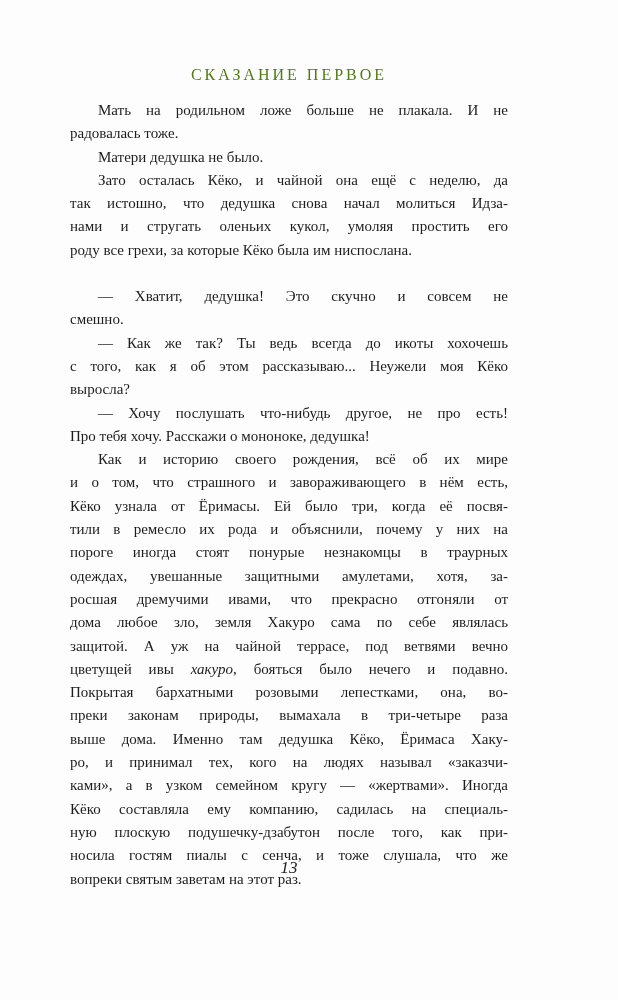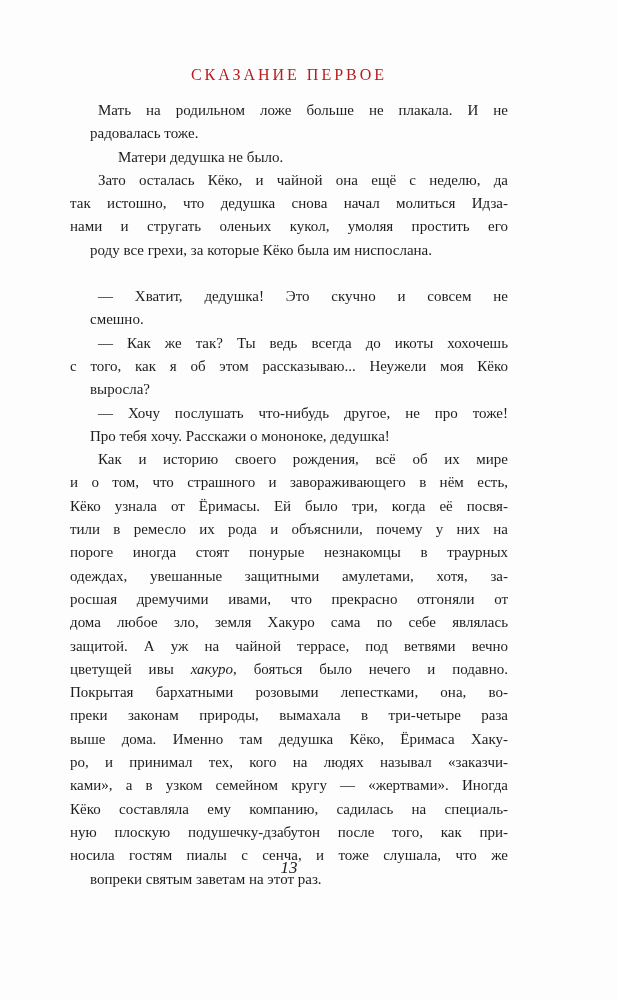--- a/index.html
+++ b/index.html
@@ -17,38 +17,38 @@
     color: #1d1d1d;
   }
   .heading {
     position: absolute;
     top: 66px;
     left: 70px;
     width: 438px;
     text-align: center;
     font-size: 16px;
     letter-spacing: 3px;
-    color: #b91c1c;
+    color: #4d7c0f;
   }
   .text-block {
     position: absolute;
     top: 99px;
     left: 70px;
     width: 438px;
     font-size: 15px;
     line-height: 23.3px;
   }
   .para { margin: 0; }
   .para.scene-break { margin-top: 23px; }
   .line {
     text-align: justify;
     text-align-last: justify;
   }
   .line.first { text-indent: 28px; }
-  .line.last { text-align-last: left; margin-left: 20px; }
+  .line.last { text-align-last: left; }
   .line i { font-style: italic; }
   .pageno {
     position: absolute;
     top: 858px;
     left: 70px;
     width: 438px;
     text-align: center;
     font-size: 17px;
     color: #222222;
     font-style: italic;
@@ -77,21 +77,21 @@
       <div class="para scene-break">
         <div class="line first">— Хватит, дедушка! Это скучно и совсем не</div>
         <div class="line last">смешно.</div>
       </div>
       <div class="para">
         <div class="line first">— Как же так? Ты ведь всегда до икоты хохочешь</div>
         <div class="line">с того, как я об этом рассказываю... Неужели моя Кёко</div>
         <div class="line last">выросла?</div>
       </div>
       <div class="para">
-        <div class="line first">— Хочу послушать что-нибудь другое, не про тоже!</div>
+        <div class="line first">— Хочу послушать что-нибудь другое, не про есть!</div>
         <div class="line last">Про тебя хочу. Расскажи о мононоке, дедушка!</div>
       </div>
       <div class="para">
         <div class="line first">Как и историю своего рождения, всё об их мире</div>
         <div class="line">и о том, что страшного и завораживающего в нём есть,</div>
         <div class="line">Кёко узнала от Ёримасы. Ей было три, когда её посвя-</div>
         <div class="line">тили в ремесло их рода и объяснили, почему у них на</div>
         <div class="line">пороге иногда стоят понурые незнакомцы в траурных</div>
         <div class="line">одеждах, увешанные защитными амулетами, хотя, за-</div>
         <div class="line">росшая дремучими ивами, что прекрасно отгоняли от</div>

